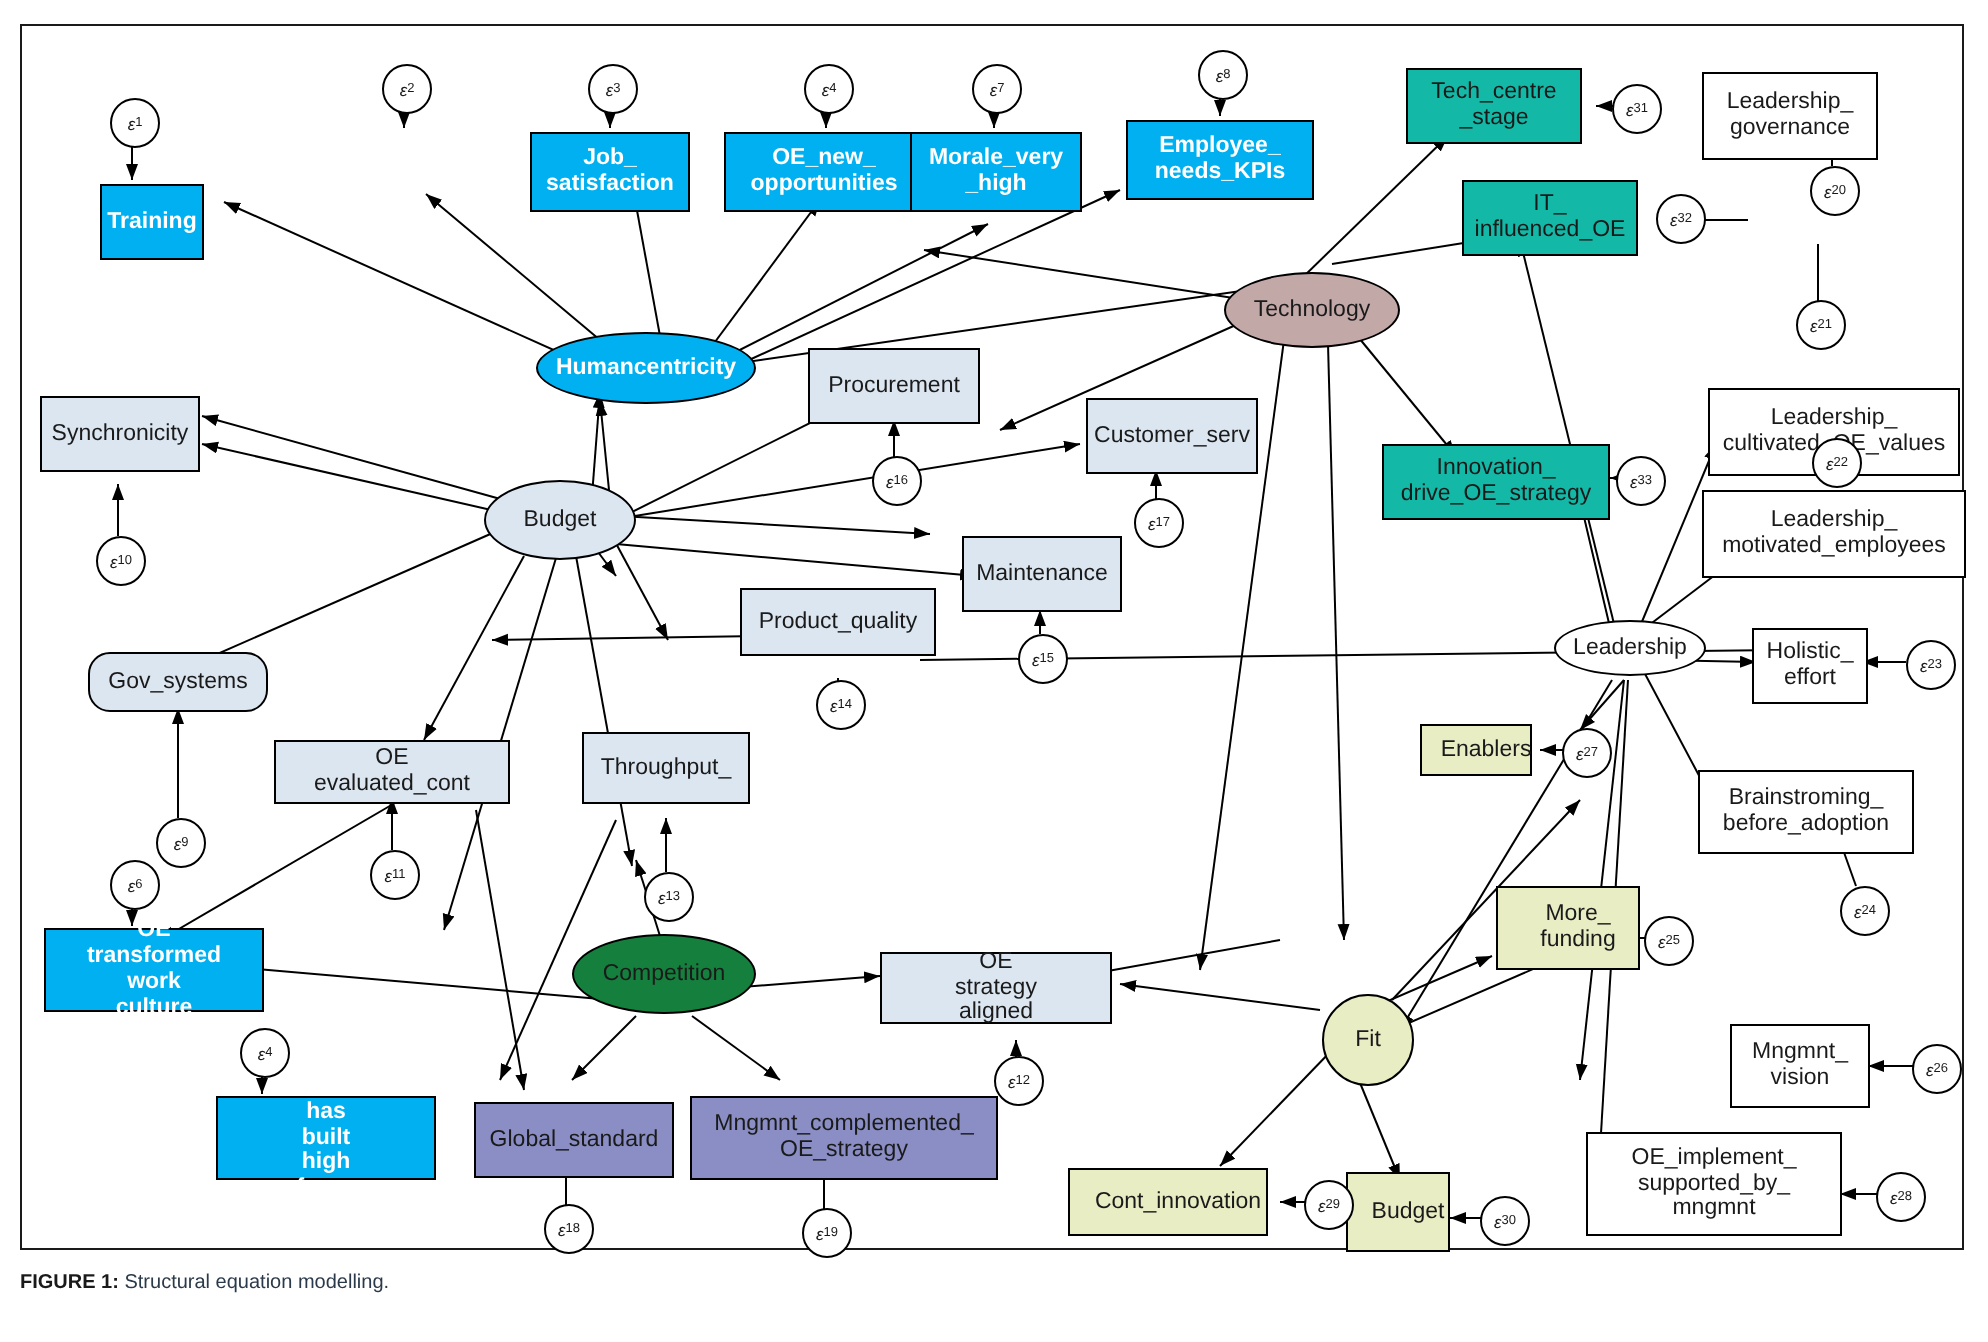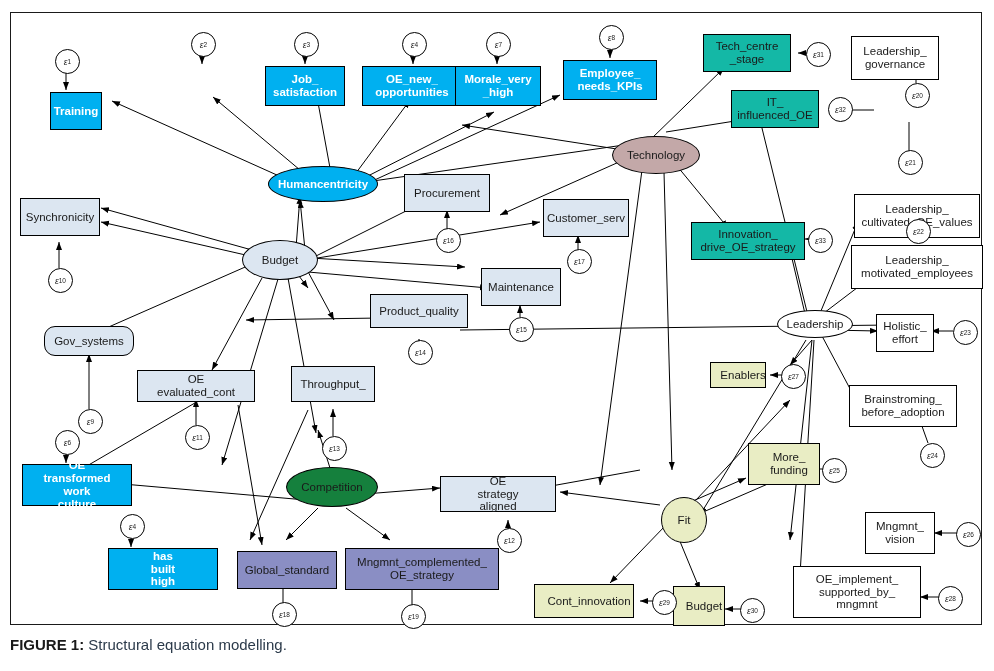--- a/index.html
+++ b/index.html
@@ -17,21 +17,21 @@
   .ell{position:absolute;box-sizing:border-box;border:1px solid #000000;border-radius:50%;display:flex;align-items:center;justify-content:center;text-align:center;font-size:11.5px;}
   .ell.blue{background:#00b0f0;color:#ffffff;font-weight:bold;}
   .ell.greyell{background:#dce6f1;color:#1a1a1a;}
   .ell.mauveell{background:#c3a8a8;color:#1a1a1a;}
   .ell.purpleell{background:#15803d;color:#1a1a1a;}
   .ell.khakiell{background:#e9edc4;color:#1a1a1a;}
   .ell.whiteell{background:#ffffff;color:#1a1a1a;}
   .eps{position:absolute;width:23px;height:23px;border:1px solid #000000;border-radius:50%;background:#ffffff;
        display:flex;align-items:center;justify-content:center;font-size:8.5px;color:#1a1a1a;font-style:italic;}
   .eps sub{font-size:6.5px;font-style:normal;}
-  #caption{position:absolute;left:10px;top:636px;font-size:15px;color:#2b3a4a;}
+  #caption{position:absolute;left:10px;top:636px;font-size:10px;color:#2b3a4a;}
   #caption b{color:#1a1a1a;}
 </style>
 </head>
 <body>
 
 <div id="page">
 
   <div id="frame"></div>
 
   <svg id="svgwrap" viewBox="0 0 994 671">

